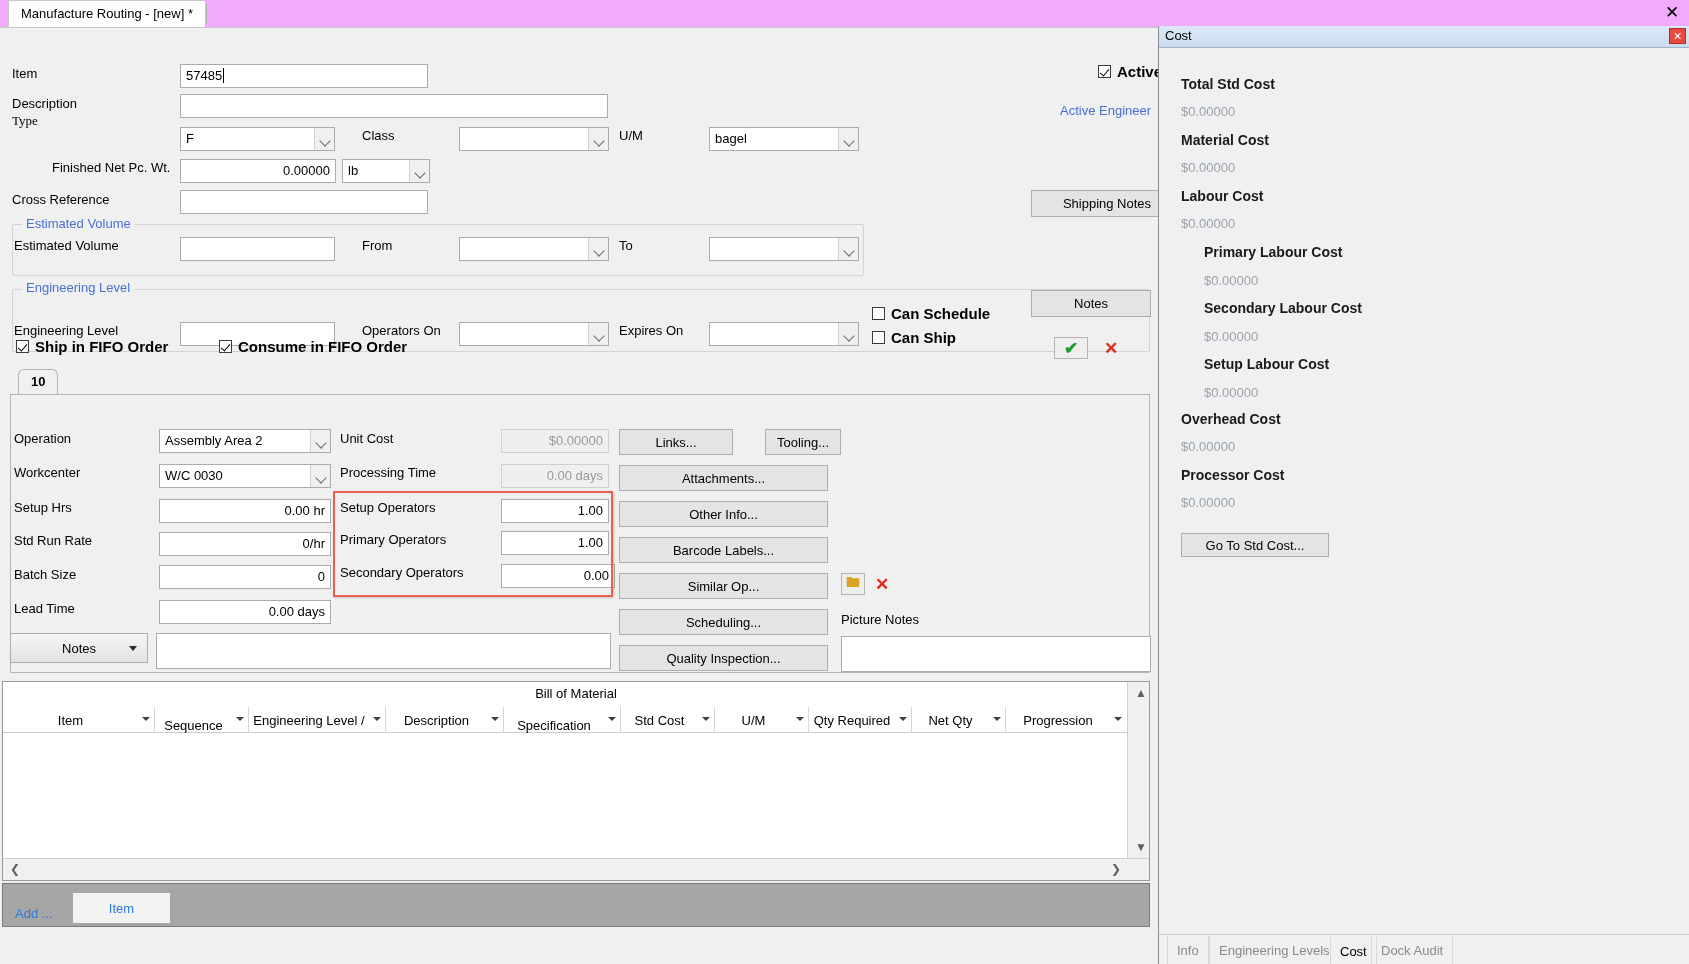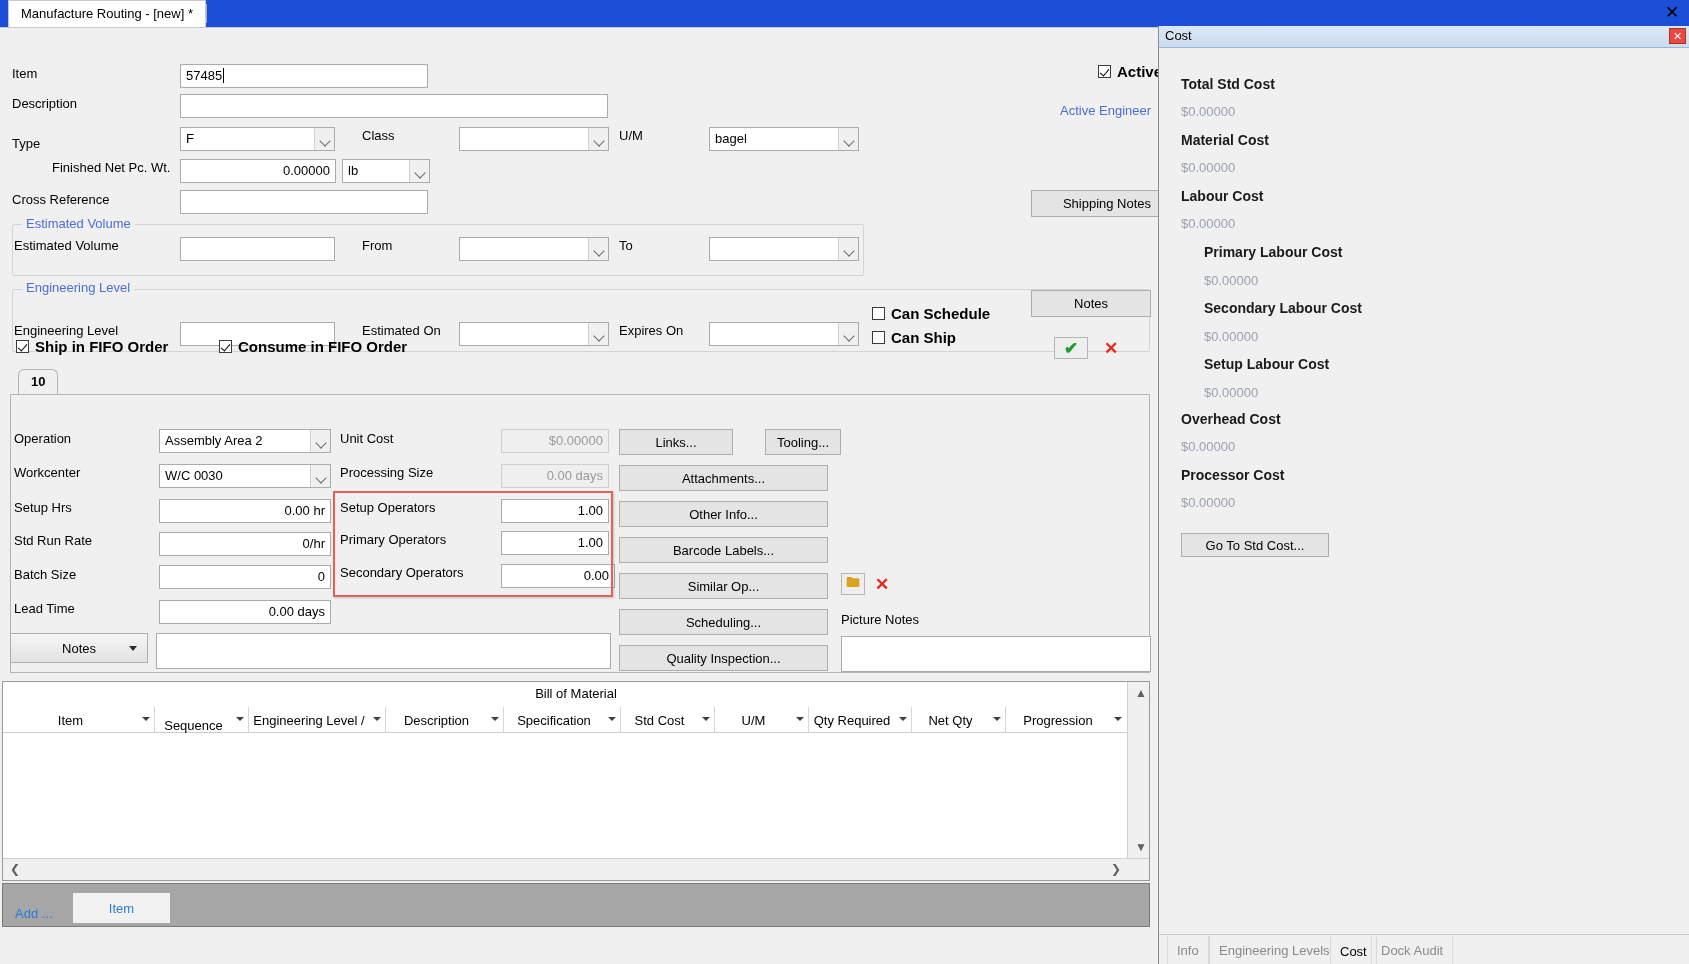--- a/index.html
+++ b/index.html
@@ -10,21 +10,21 @@
     font-family: "Liberation Sans", sans-serif;
     font-size: 13px;
     color: #000000;
     overflow: hidden;
   }
   .app { position: relative; width: 1689px; height: 964px; background:#f0f0f0; }
 
   
   .tabstrip {
     position: absolute; left:0; top:0; width:1689px; height:28px;
-    background:#1d4ed8; border-bottom:1px solid #c8c8c8;
+    background:#f0abfc; border-bottom:1px solid #c8c8c8;
   }
   .doc-tab {
     position:absolute; left:8px; top:0px; height:27px;
     padding:5px 12px 4px 12px;
     background:#ffffff; border:1px solid #c8c8c8; border-bottom:none;
     font-size:13px; white-space:nowrap;
   }
   .doc-tab-sep {
     position:absolute; left:206px; top:4px; width:1px; height:19px; background:#b0b0b0;
   }
@@ -220,21 +220,21 @@
   </div>
 
   <div class="form-area">
 
     <div class="lbl" style="left:12px; top:38px;">Item</div>
     <div class="tbox" style="left:180px; top:36px; width:248px;"><span>57485</span><span style="border-left:1px solid #000; margin-left:1px;"></span></div>
 
     <div class="lbl" style="left:12px; top:68px;">Description</div>
     <div class="tbox" style="left:180px; top:66px; width:428px;"></div>
 
-    <div class="lbl" style="left:12px; top:108px;">Type</div>
+    <div class="lbl" style="left:12px; top:85px;font-family:Liberation Serif, serif;">Type</div>
     <div class="combo" style="left:180px; top:99px; width:155px;">
       <span class="txt">F</span>
       <span class="arrow"></span>
     </div>
 
     <div class="lbl" style="left:362px; top:100px;">Class</div>
     <div class="combo" style="left:459px; top:99px; width:150px;">
       <span class="txt"></span>
       <span class="arrow"></span>
     </div>
@@ -276,21 +276,21 @@
     <div class="lbl" style="left:619px; top:210px;">To</div>
     <div class="combo" style="left:709px; top:209px; width:150px;">
       <span class="txt"></span>
       <span class="arrow"></span>
     </div>
 
     <div class="group" style="left:12px; top:261px; width:1138px; height:63px;"></div>
     <div class="group-title" style="left:22px; top:252px;">Engineering Level</div>
     <div class="lbl" style="left:14px; top:295px;">Engineering Level</div>
     <div class="tbox" style="left:180px; top:294px; width:155px;"></div>
-    <div class="lbl" style="left:362px; top:295px;">Estimated On</div>
+    <div class="lbl" style="left:362px; top:295px;">Operators On</div>
     <div class="combo" style="left:459px; top:294px; width:150px;">
       <span class="txt"></span>
       <span class="arrow"></span>
     </div>
     <div class="lbl" style="left:619px; top:295px;">Expires On</div>
     <div class="combo" style="left:709px; top:294px; width:150px;">
       <span class="txt"></span>
       <span class="arrow"></span>
     </div>
     <div class="cbx" style="left:872px; top:279px;">
@@ -344,21 +344,21 @@
 
     <div class="lbl" style="left:14px; top:539px;">Batch Size</div>
     <div class="tbox right" style="left:159px; top:537px; width:172px;">0</div>
 
     <div class="lbl" style="left:14px; top:573px;">Lead Time</div>
     <div class="tbox right" style="left:159px; top:572px; width:172px;">0.00 days</div>
 
     <div class="lbl" style="left:340px; top:403px;">Unit Cost</div>
     <div class="tbox right disabled" style="left:501px; top:401px; width:108px;">$0.00000</div>
 
-    <div class="lbl" style="left:340px; top:437px;">Processing Size</div>
+    <div class="lbl" style="left:340px; top:437px;">Processing Time</div>
     <div class="tbox right disabled" style="left:501px; top:436px; width:108px;">0.00 days</div>
 
     <div class="lbl" style="left:340px; top:472px;">Setup Operators</div>
     <div class="tbox right" style="left:501px; top:471px; width:108px;">1.00</div>
 
     <div class="lbl" style="left:340px; top:504px;">Primary Operators</div>
     <div class="tbox right" style="left:501px; top:503px; width:108px;">1.00</div>
 
     <div class="lbl" style="left:340px; top:537px;">Secondary Operators</div>
     <div class="tbox right" style="left:501px; top:536px; width:114px;">0.00</div>
@@ -403,21 +403,21 @@
           <span class="flt"></span>
         </div>
         <div class="bom-col" style="left:246px; width:137px;">
           <span>Engineering Level /</span>
           <span class="flt"></span>
         </div>
         <div class="bom-col" style="left:383px; width:118px;">
           <span>Description</span>
           <span class="flt"></span>
         </div>
-        <div class="bom-col" style="left:501px; width:117px;">
+        <div class="bom-col" style="left:501px; width:117px;align-items:flex-end;">
           <span>Specification</span>
           <span class="flt"></span>
         </div>
         <div class="bom-col" style="left:618px; width:94px;">
           <span>Std Cost</span>
           <span class="flt"></span>
         </div>
         <div class="bom-col" style="left:712px; width:94px;">
           <span>U/M</span>
           <span class="flt"></span>

